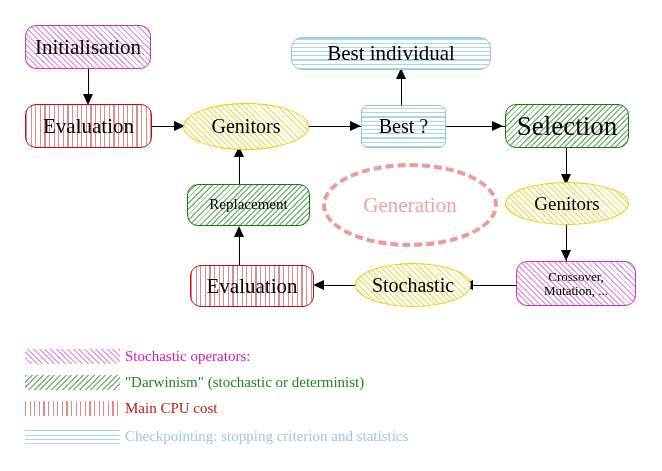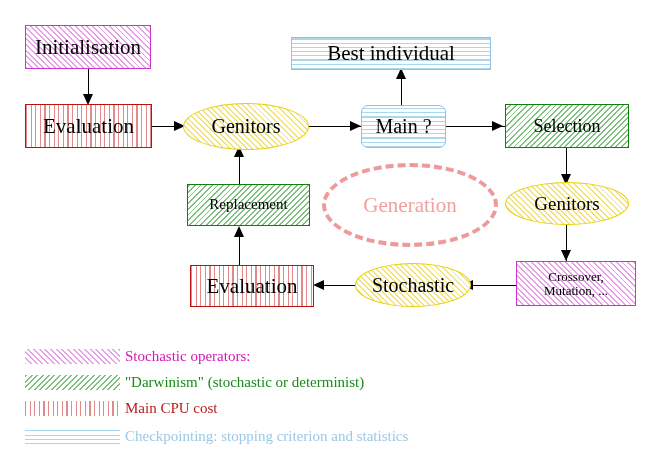--- a/index.html
+++ b/index.html
@@ -20,20 +20,21 @@
   .node {
     position: absolute;
     box-sizing: border-box;
     display: flex;
     align-items: center;
     justify-content: center;
     text-align: center;
     color: #000000;
     line-height: 1.05;
     white-space: pre-line;
+    border-radius: 11px;
   }
   .box { border-width: 1px; border-style: solid; }
 
   
   .pat-magenta {
     border-color: #cc33cc;
     background-color: #ffffff;
     background-image: repeating-linear-gradient(
         45deg,
         #e79fe7 0px, #e79fe7 1.3px,
@@ -157,28 +158,28 @@
 
   <div class="node box pat-red" style="left:25px; top:104px; width:127px; height:44px; font-size:21px;">
     <span>Evaluation</span>
   </div>
 
   <div class="node ellipse pat-yellow" style="left:183px; top:103px; width:126px; height:47px; font-size:20px;">
     <span>Genitors</span>
   </div>
 
   <div class="node box rounded pat-blue" style="left:361px; top:105px; width:85px; height:43px; font-size:20px;">
-    <span>Main ?</span>
+    <span>Best ?</span>
   </div>
 
   <div class="node box pat-blue" style="left:291px; top:37px; width:200px; height:33px; font-size:21px;">
     <span>Best individual</span>
   </div>
 
-  <div class="node box pat-green" style="left:505px; top:104px; width:124px; height:44px; font-size:18px;">
+  <div class="node box pat-green" style="left:505px; top:104px; width:124px; height:44px; font-size:27px;">
     <span>Selection</span>
   </div>
 
   <div class="node ellipse pat-yellow" style="left:505px; top:182px; width:124px; height:43px; font-size:19px;">
     <span>Genitors</span>
   </div>
 
   <div class="node box pat-magenta" style="left:516px; top:261px; width:120px; height:45px; font-size:13px;">
     <span>Crossover,
 Mutation, ...</span>

